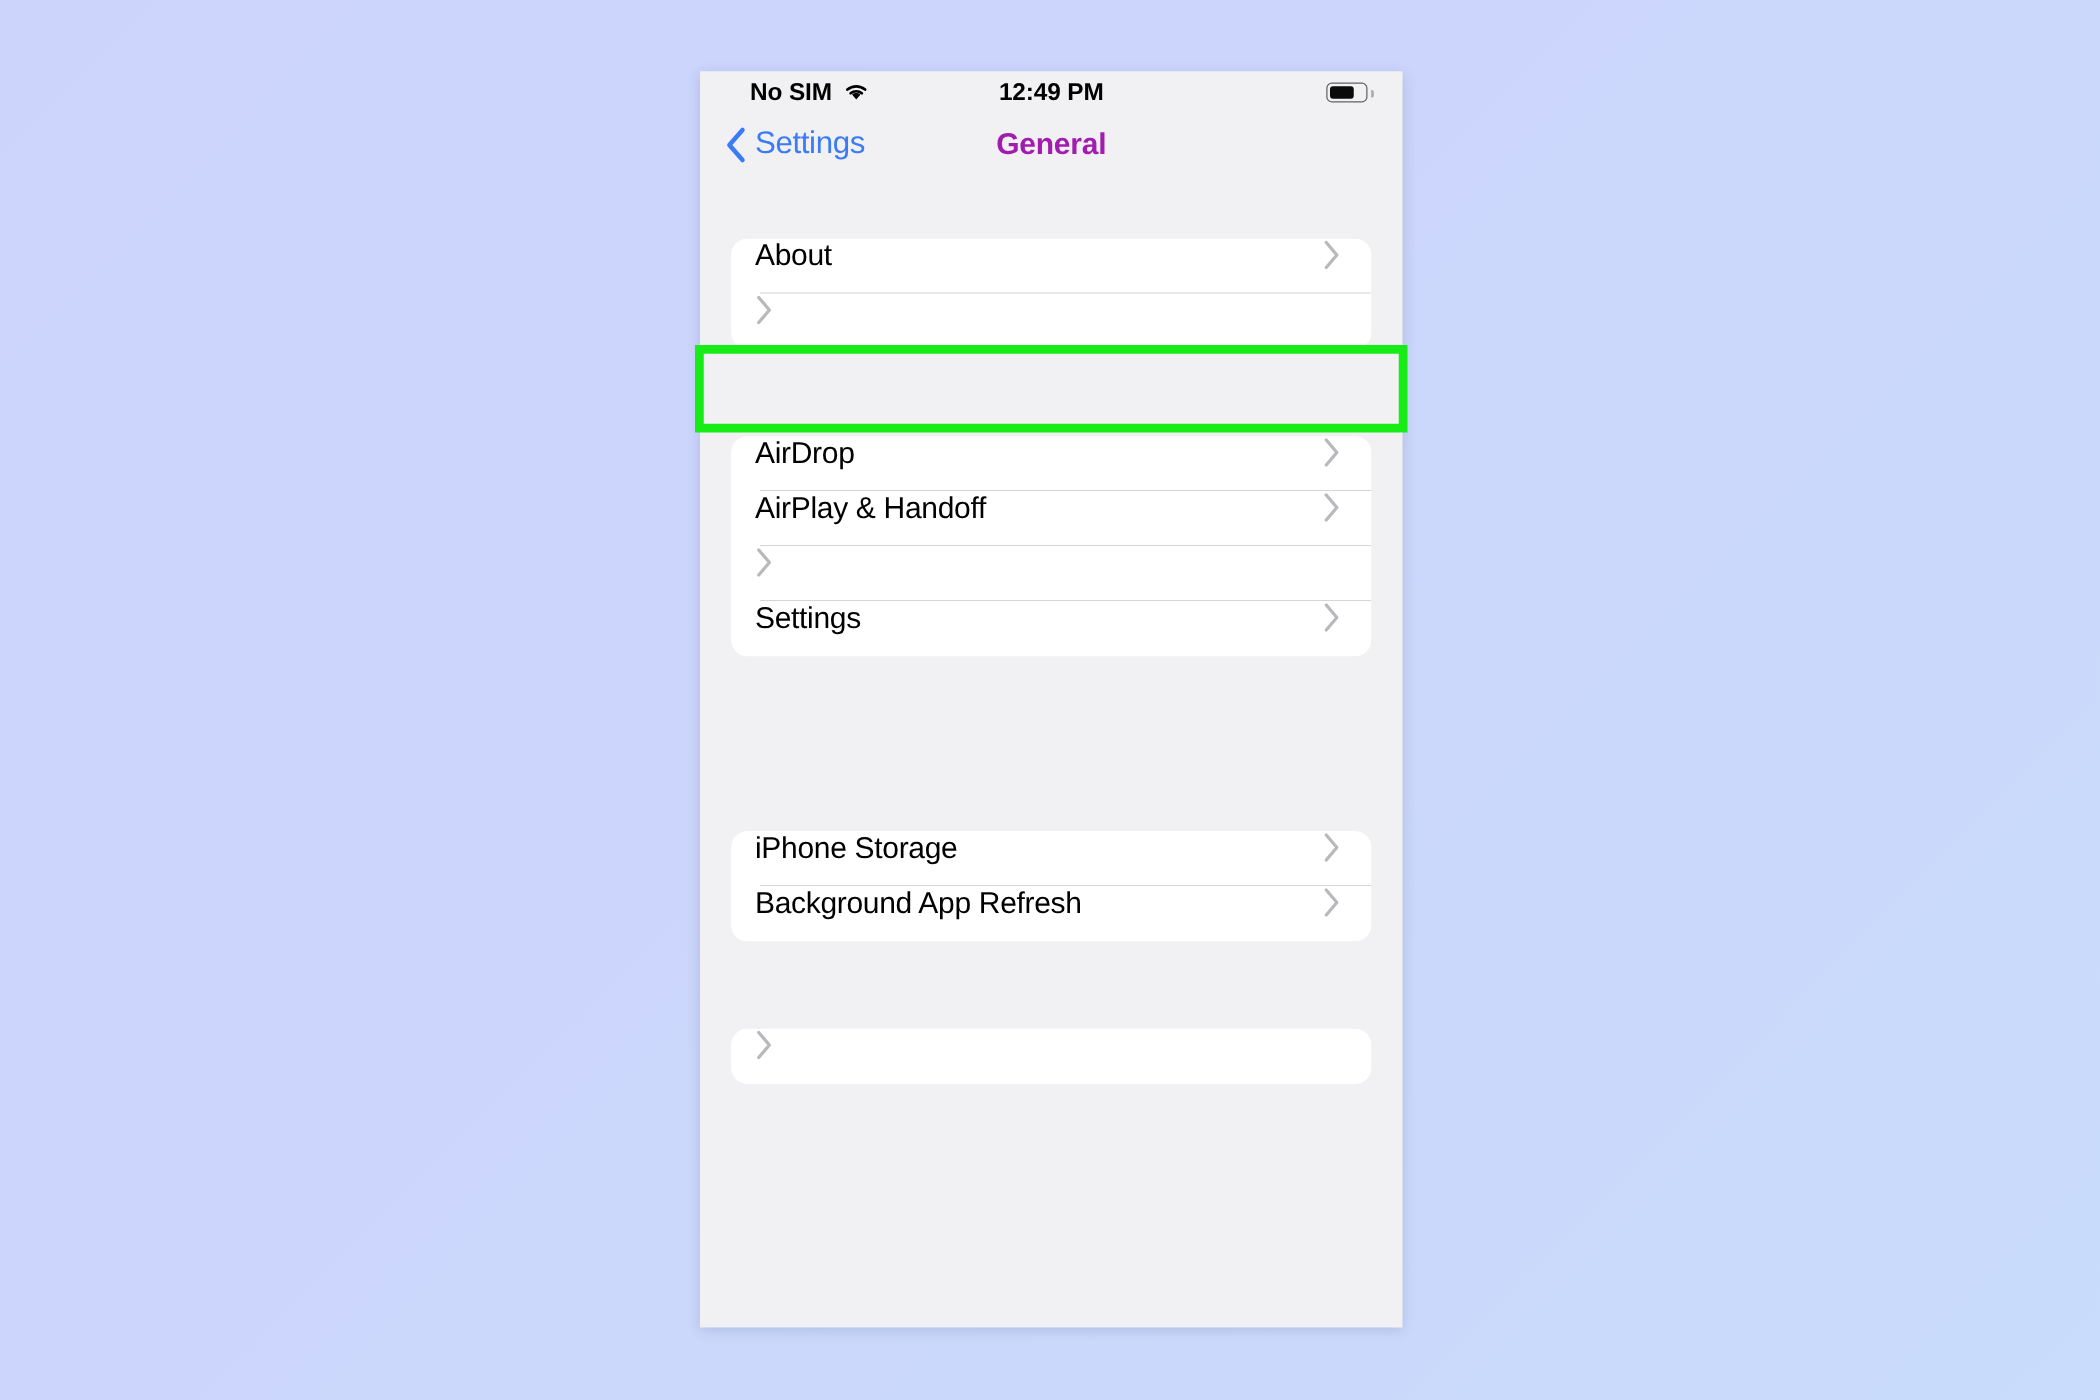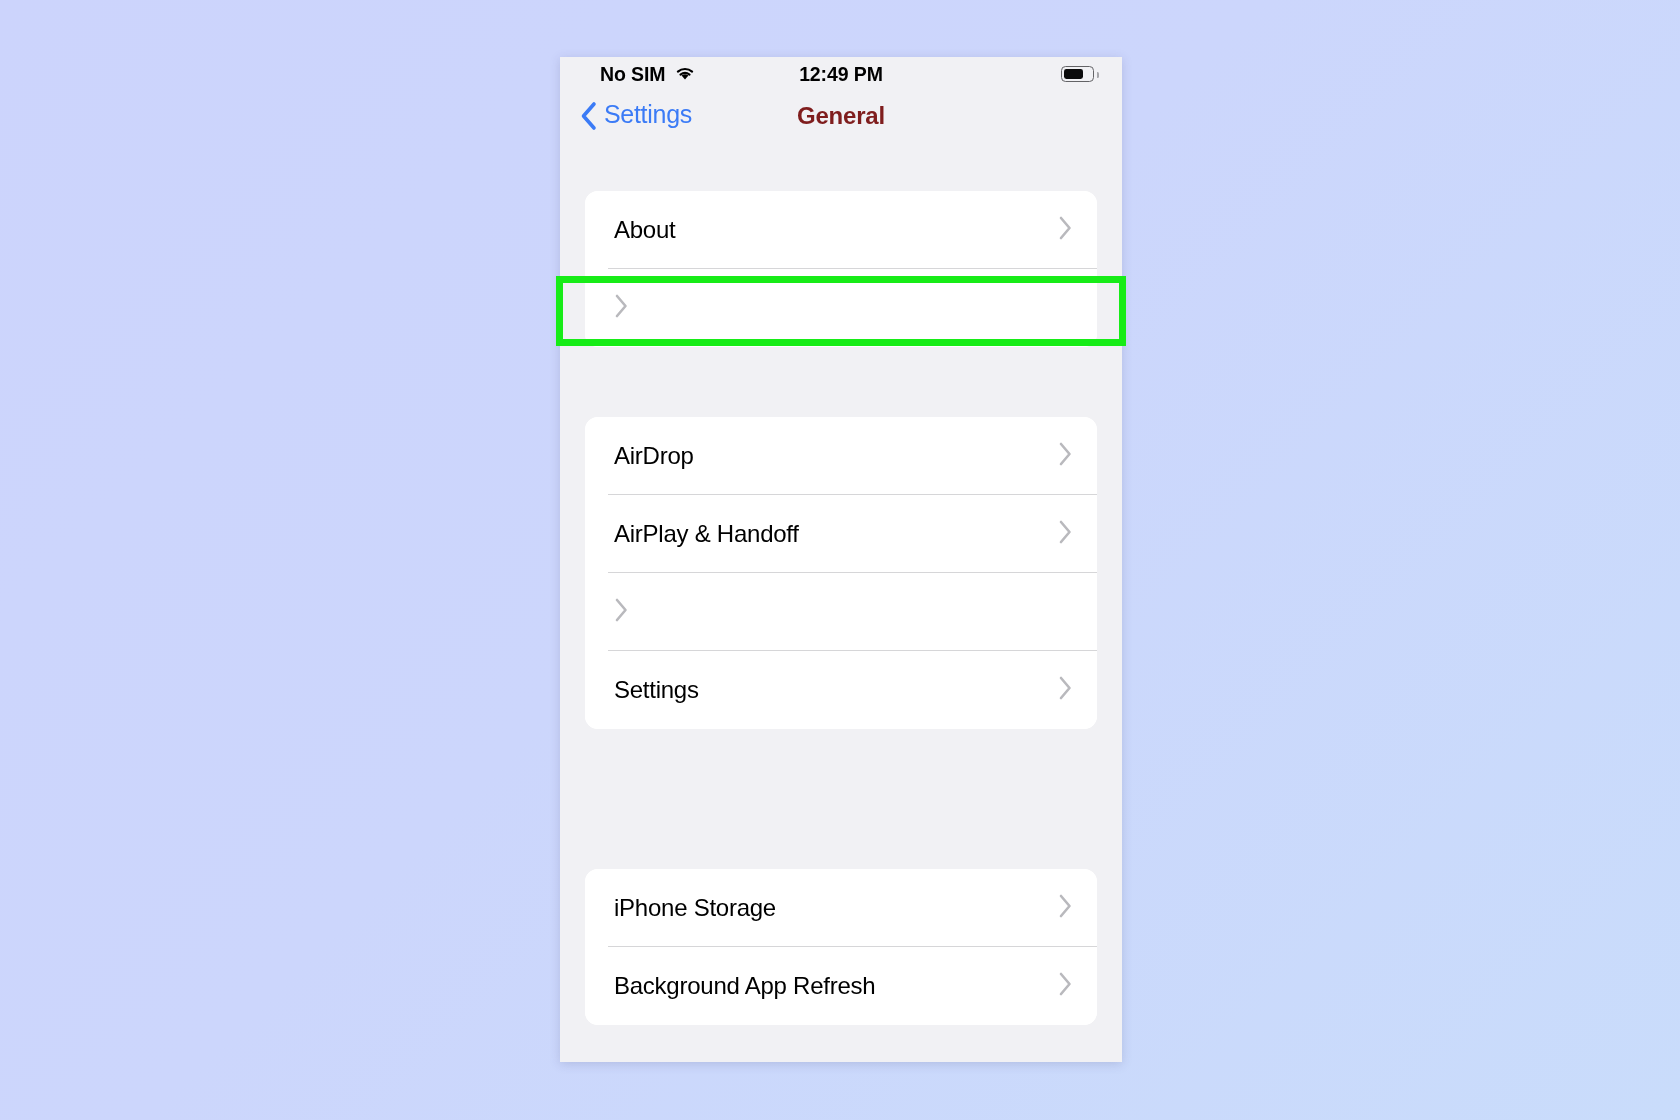--- a/index.html
+++ b/index.html
@@ -126,42 +126,42 @@
     letter-spacing: -0.3px;
   }
   .nav-title {
     position: absolute;
     left: 0;
     right: 0;
     top: 7px;
     text-align: center;
     font-size: 24px;
     font-weight: bold;
-    color: #7f1d1d;
+    color: #a21caf;
     letter-spacing: -0.2px;
   }
 
   
   .settings-list {
     padding: 0 25px;
   }
   .group {
     background: #ffffff;
     border-radius: 13px;
     overflow: hidden;
   }
   .gap-lg { height: 70px; }
   .gap-top { height: 40px; }
 
   .row {
     position: relative;
-    height: 78px;
+    height: 44px;
     display: flex;
-    align-items: center;
-    padding-left: 29px;
+    align-items: flex-start;
+    padding-left: 19px;
     padding-right: 18px;
     cursor: pointer;
     background: #ffffff;
   }
   .row-label {
     font-size: 24px;
     color: #000;
     letter-spacing: -0.25px;
     flex: 1;
   }

